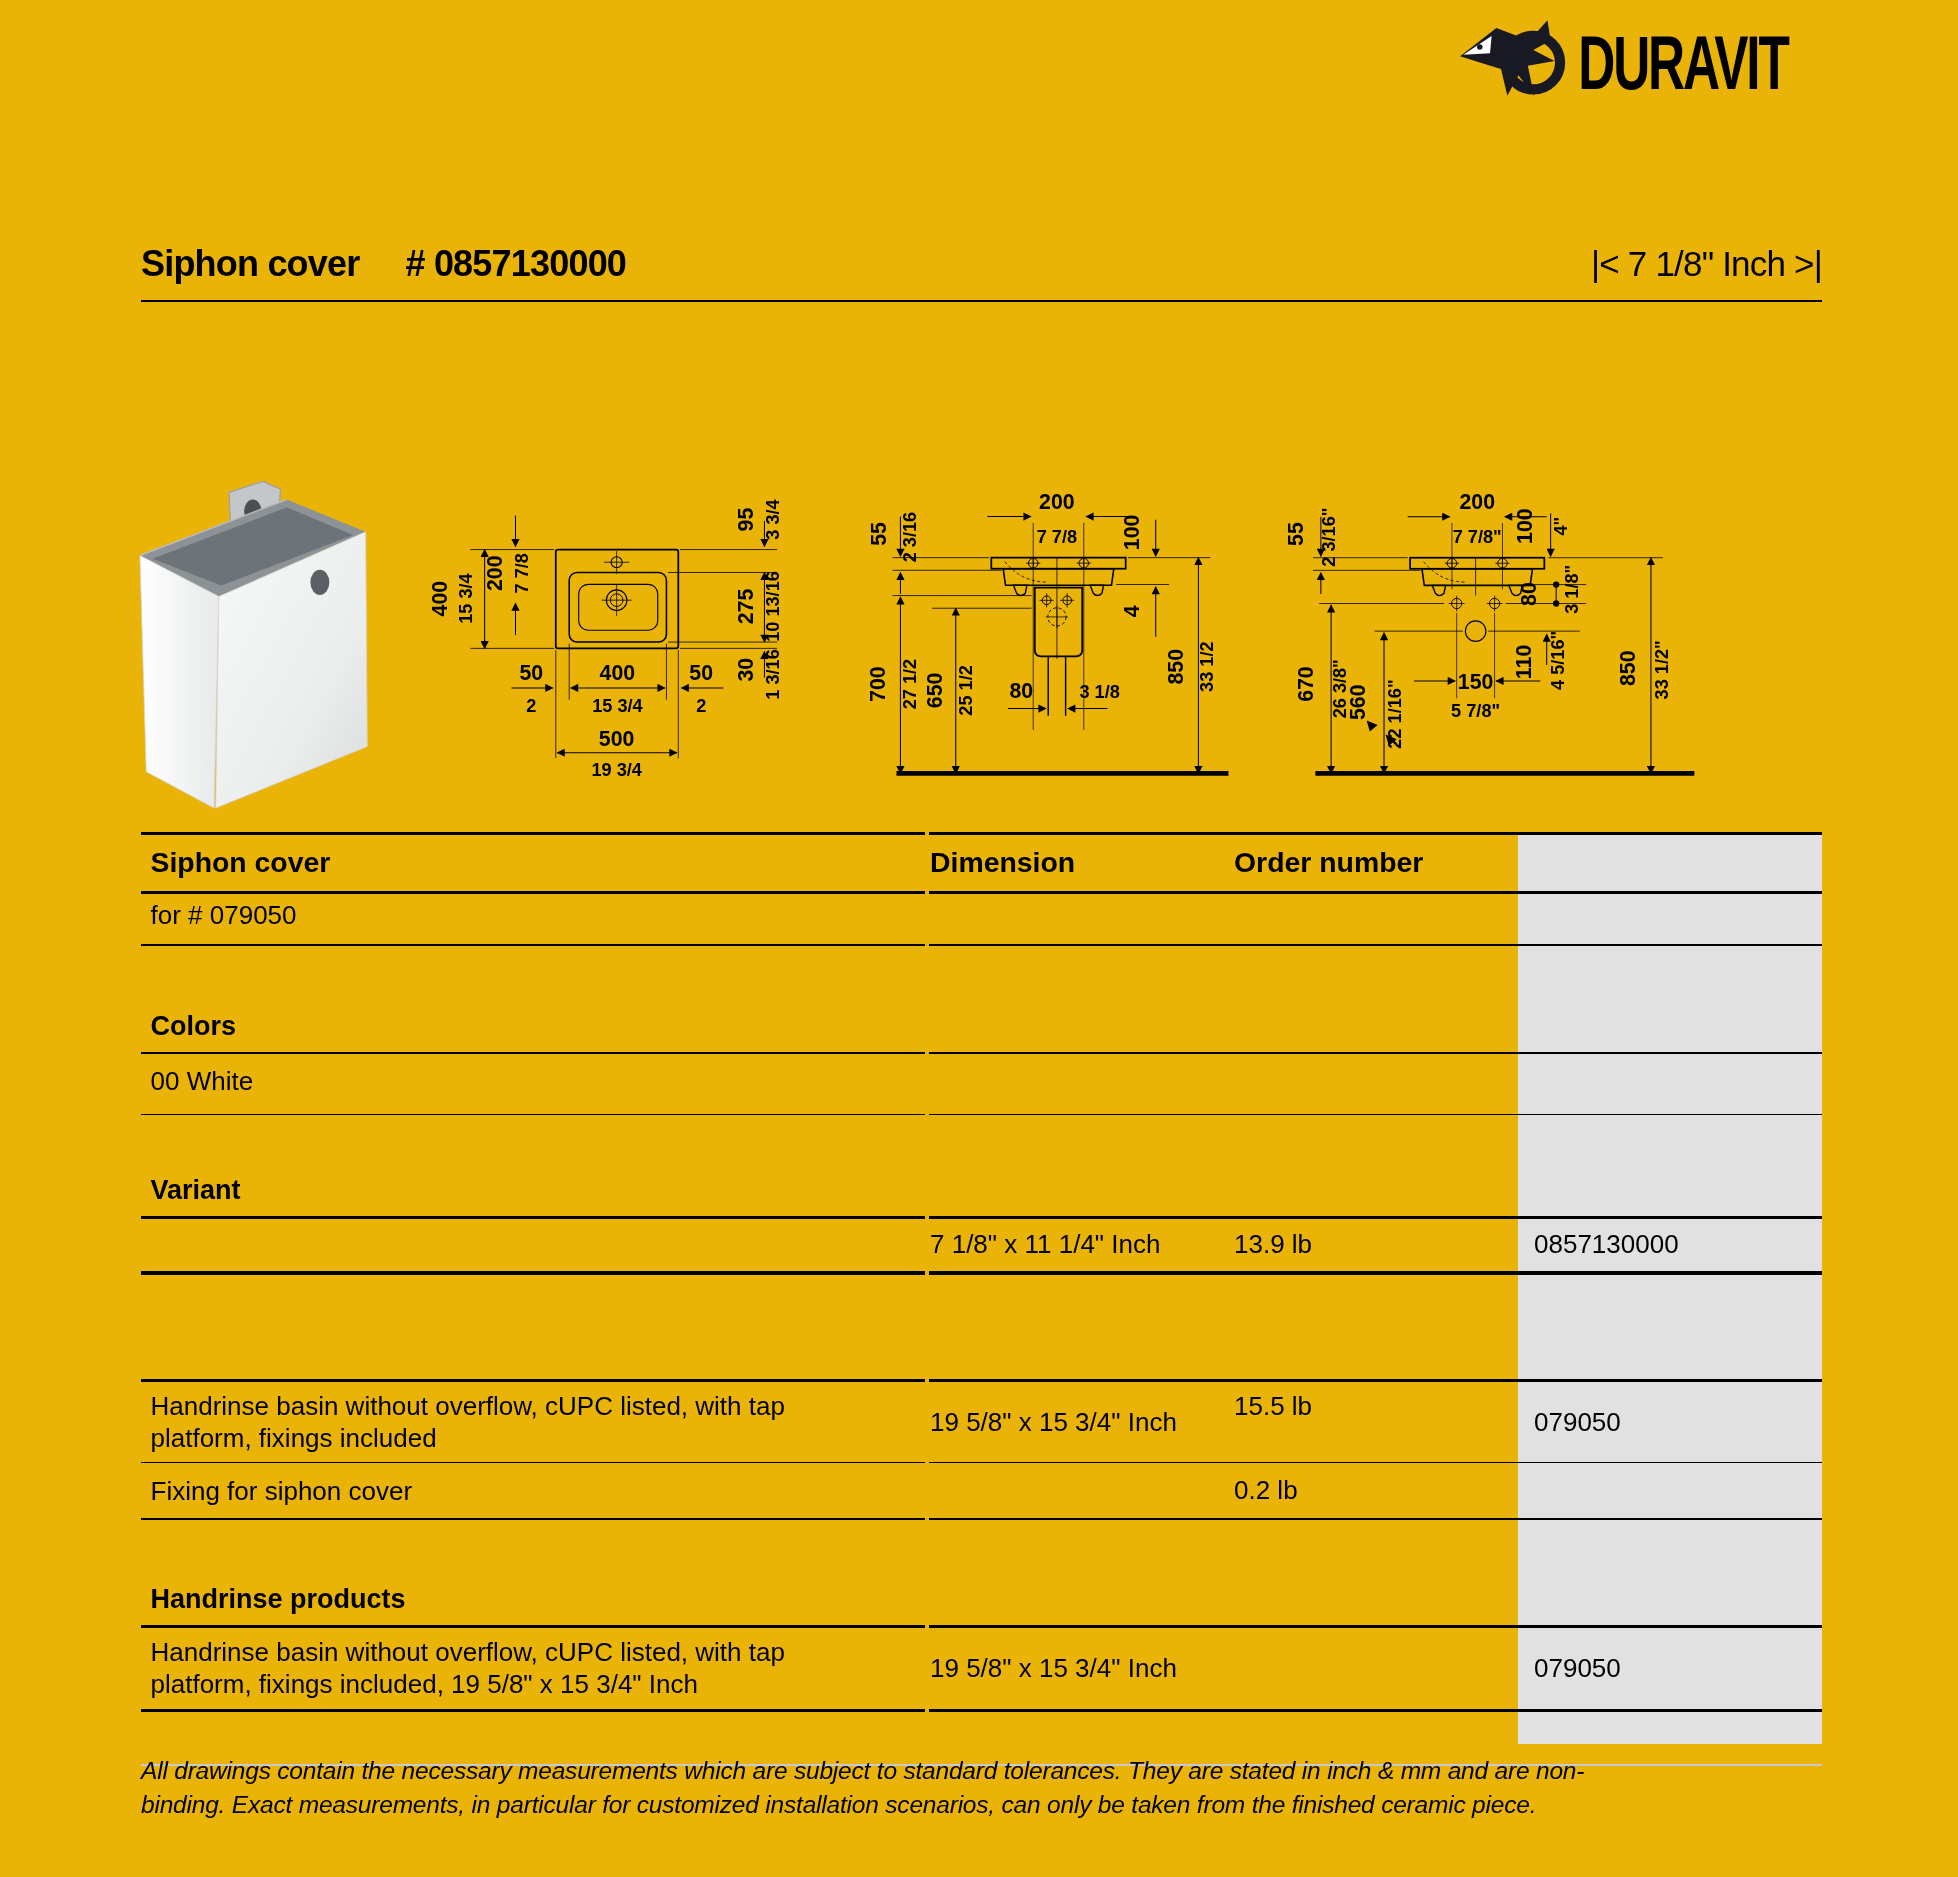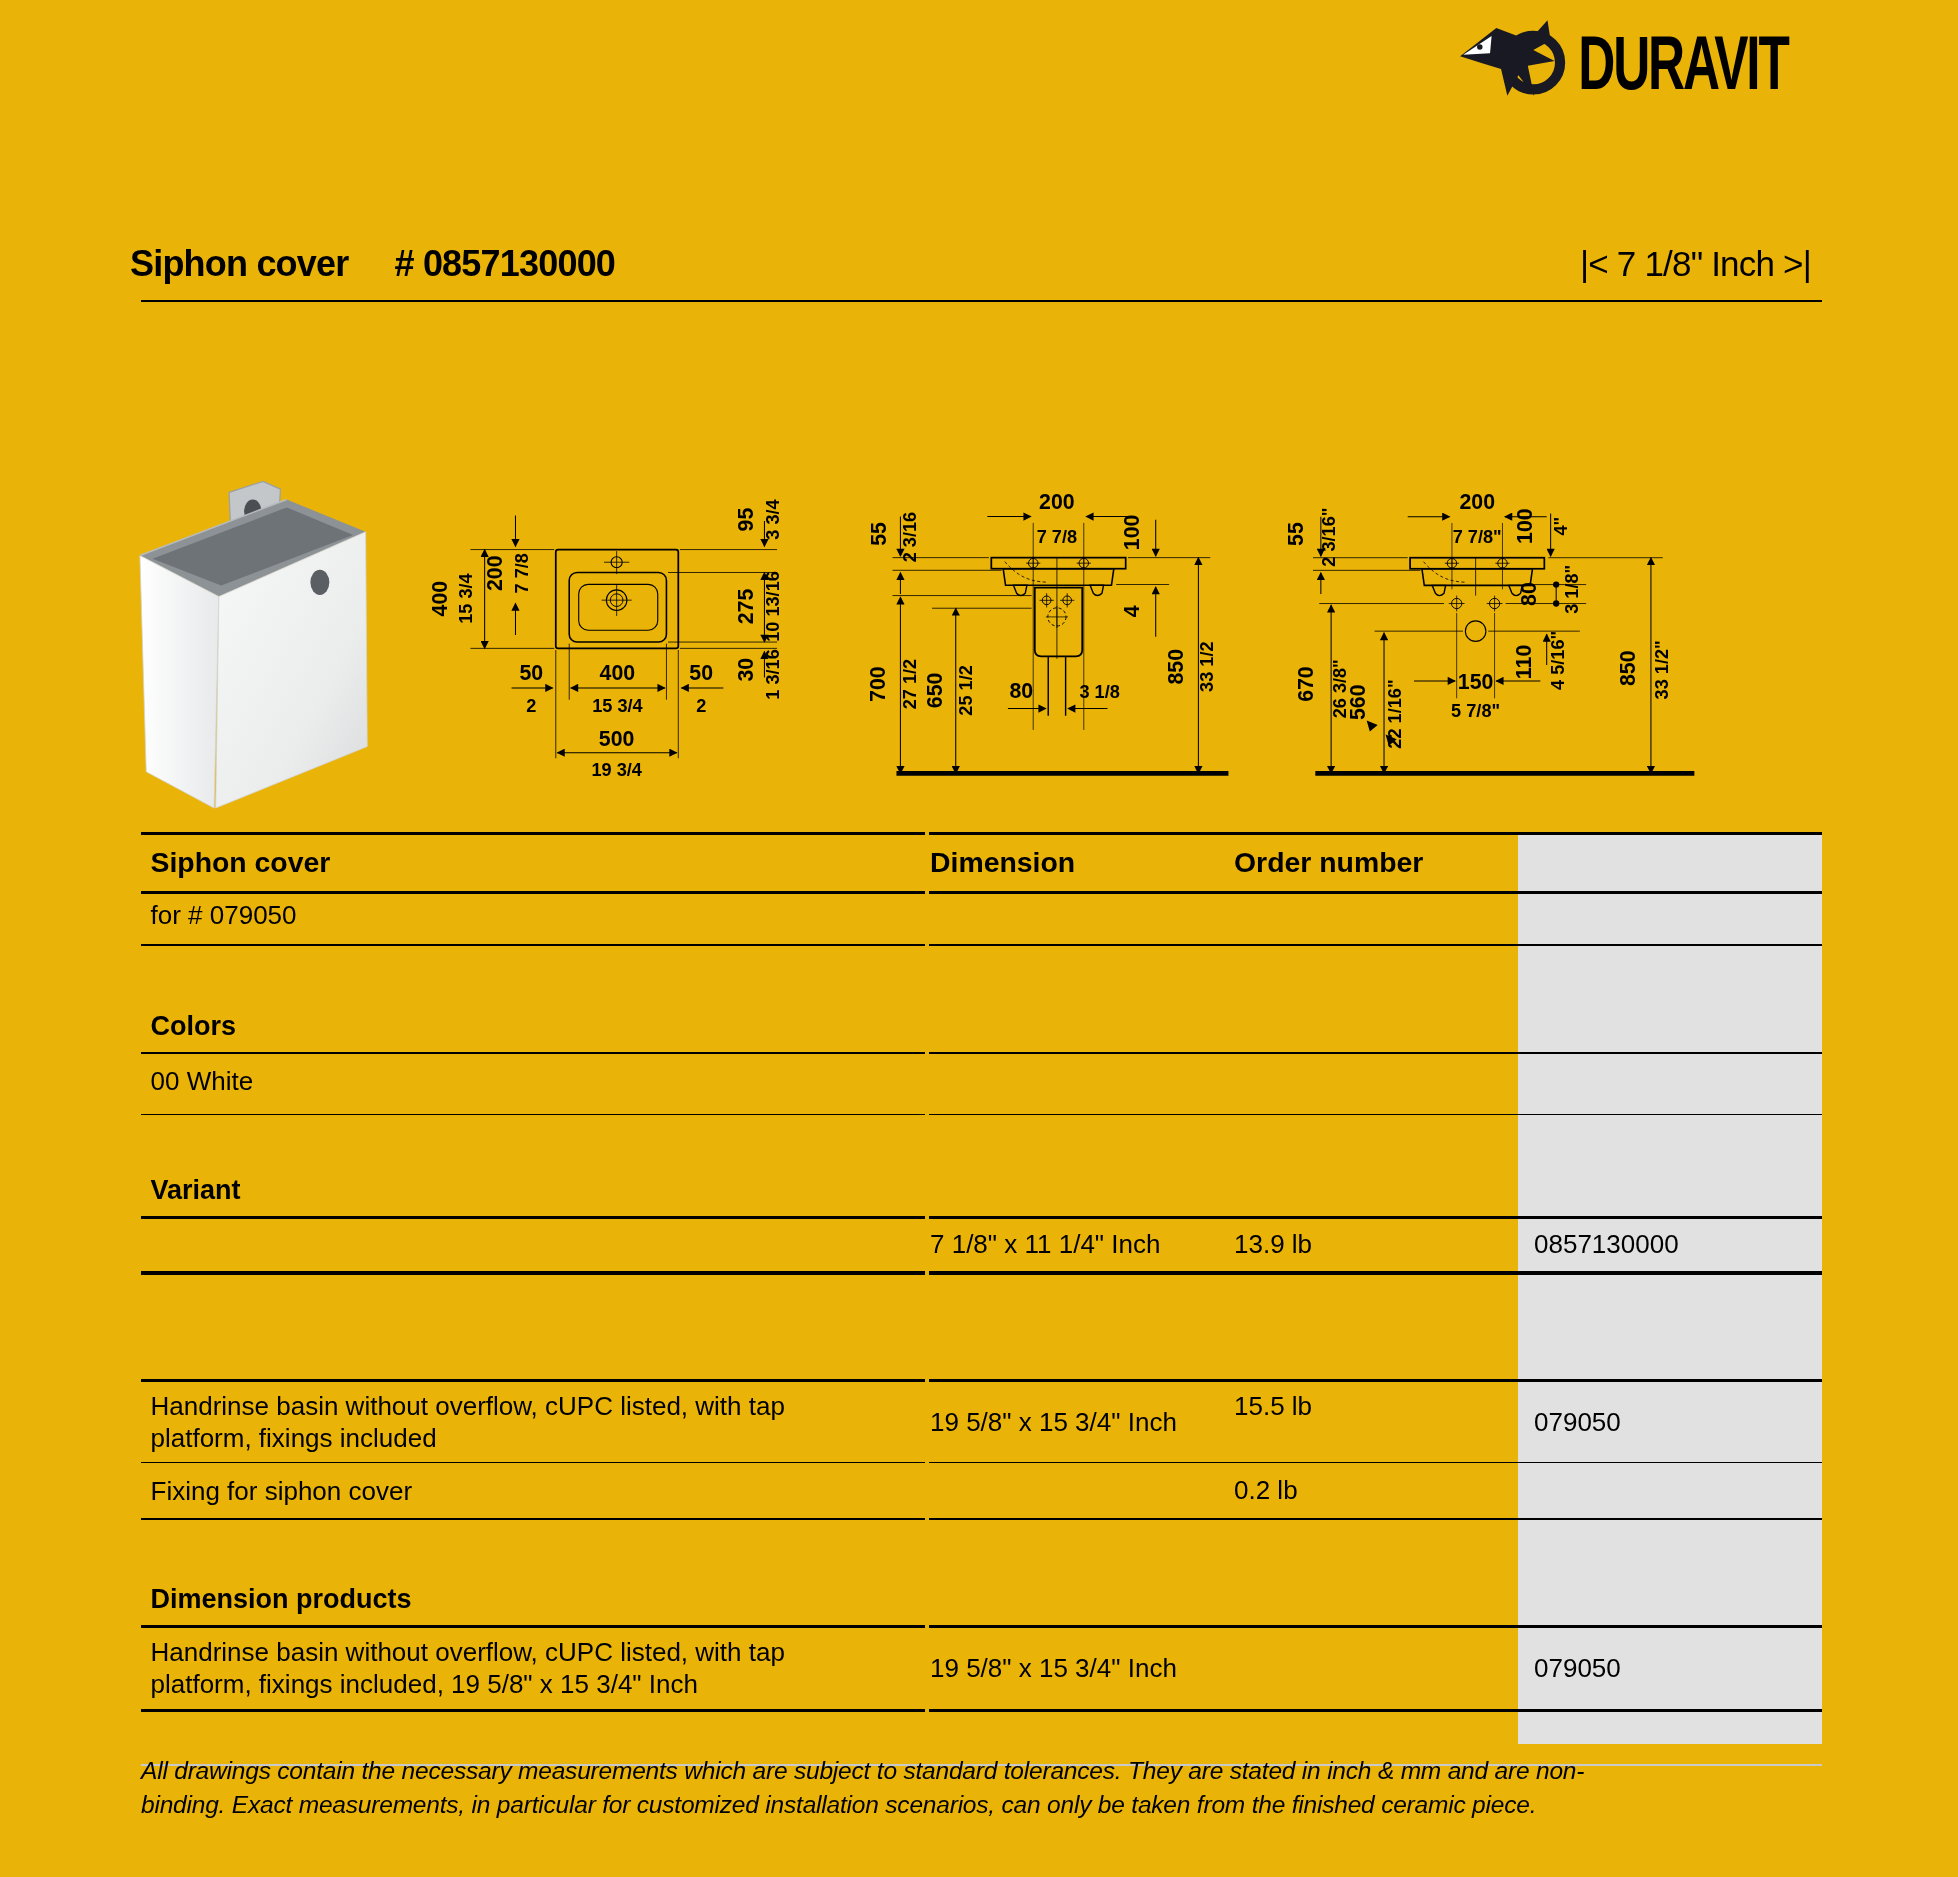--- a/index.html
+++ b/index.html
@@ -1,20 +1,20 @@
 <!DOCTYPE html>
 <html style="font-size:12.6px"><head>
 <meta charset="utf-8">
 <style>
   html,body{margin:0;padding:0;background:#fff;}
   .page{position:relative;width:1959px;height:1877px;background:#eab308;overflow:hidden;
         font-family:"Liberation Sans",sans-serif;color:#000;}
   .abs{position:absolute;}
   
-  .titlebar{left:130px;top:243px;width:1681px;display:flex;justify-content:space-between;align-items:baseline;}
+  .titlebar{left:141px;top:243px;width:1681px;display:flex;justify-content:space-between;align-items:baseline;}
   .title-main{font-size:36px;font-weight:bold;letter-spacing:-0.8px;}
   .title-num{font-size:36px;font-weight:bold;margin-left:46px;letter-spacing:-0.8px;}
   .title-size{font-size:35px;font-weight:400;letter-spacing:-0.8px;}
   .title-rule{left:141px;top:300px;width:1681px;height:2.4px;background:#000;}
   
   .spec-table{left:141px;top:832px;width:1681px;}
   .grayband{position:absolute;left:1377px;top:0;width:304px;height:912px;background:#e1e1e1;}
   .tcontent{position:relative;}
   .rule-h{height:3.2px;background:linear-gradient(to right,#000 0 784px,transparent 784px 788px,#000 788px 100%);}
   .rule-t{height:1.6px;background:linear-gradient(to right,#000 0 784px,transparent 784px 788px,#000 788px 100%);}
@@ -309,21 +309,21 @@
         <div style="padding-top:25px;">079050</div>
       </div>
       <div class="rule-t"></div>
       <div class="trow" style="height:55px;">
         <div class="c1" style="padding-top:12px;">Fixing for siphon cover</div>
         <div></div>
         <div style="padding-top:12px;">0.2 lb</div>
       </div>
       <div class="rule-t"></div>
       <div style="height:64px;"></div>
-      <div class="sechead">Dimension products</div>
+      <div class="sechead">Handrinse products</div>
       <div class="rule-h"></div>
       <div class="trow" style="height:81px;">
         <div class="c1" style="padding-top:8px;">Handrinse basin without overflow, cUPC listed, with tap
 platform, fixings included, 19 5/8" x 15 3/4" Inch</div>
         <div style="padding-top:25px;">19 5/8" x 15 3/4" Inch</div>
         <div></div>
         <div style="padding-top:25px;">079050</div>
       </div>
       <div class="rule-h"></div>
       <div style="height:52px;"></div>

